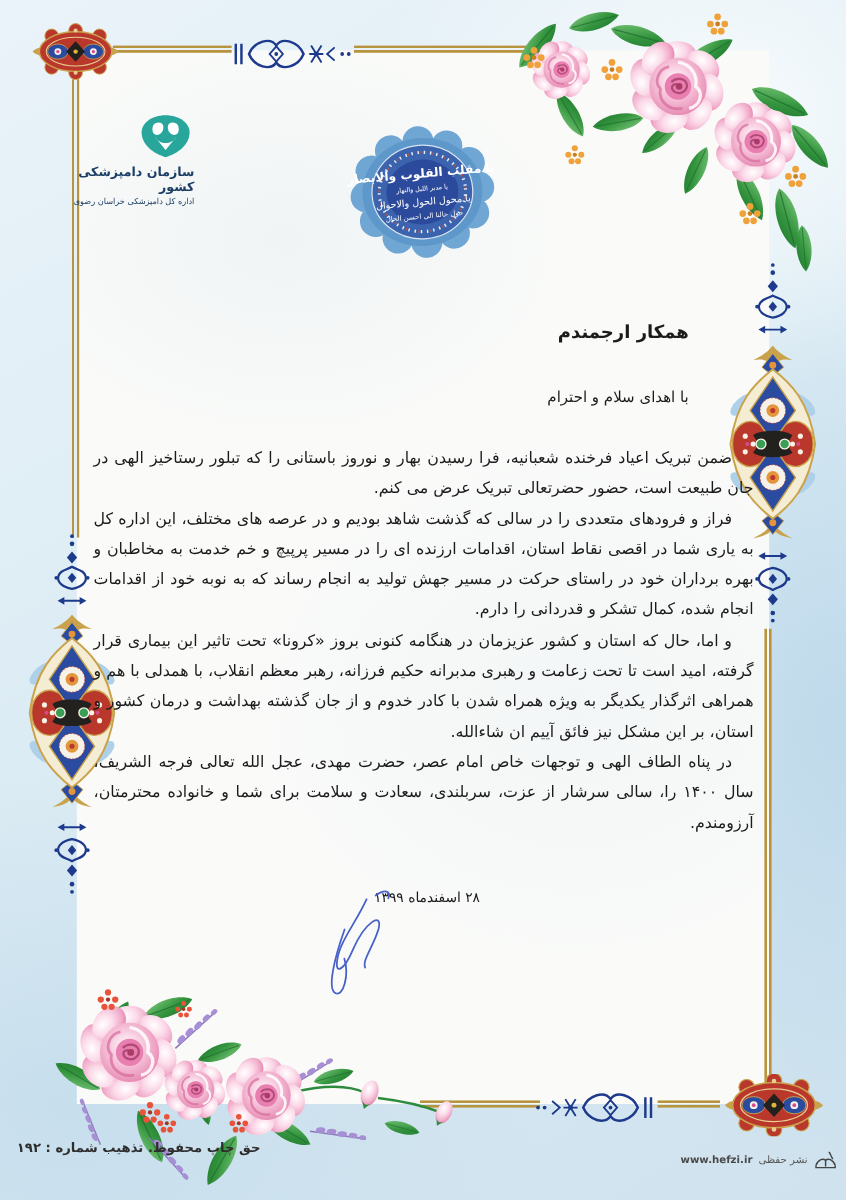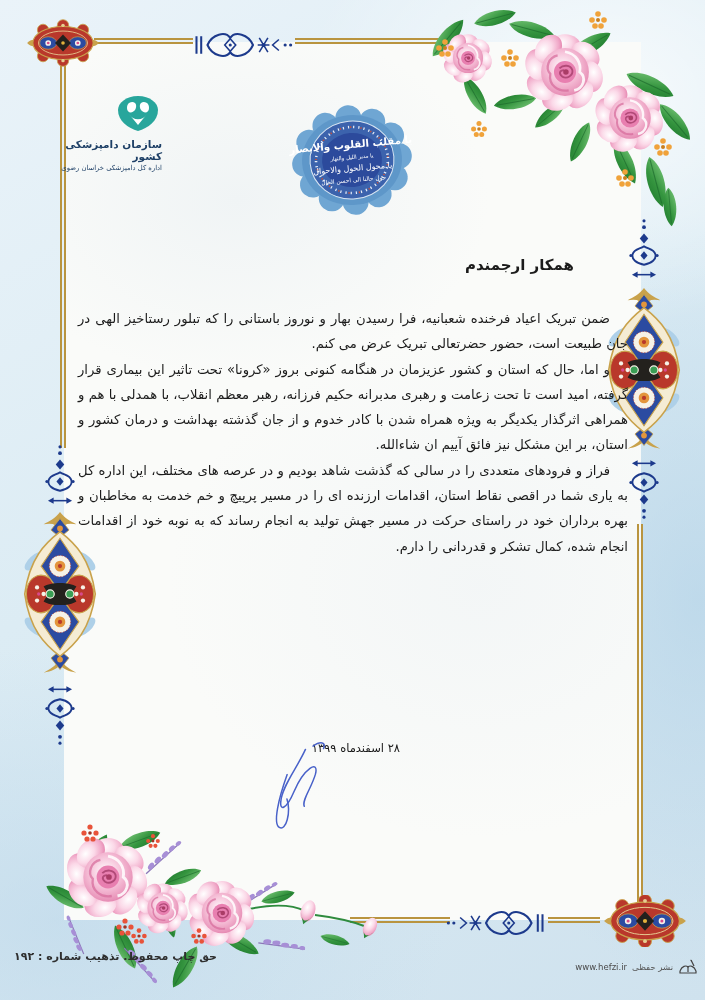--- a/index.html
+++ b/index.html
@@ -19,37 +19,37 @@
       radial-gradient(ellipse 520px 420px at 72% 62%, rgba(219,229,238,.22), transparent 60%),
       #fafbf9;
   }
   .gline-h{position:absolute;height:6px;
     background:linear-gradient(#b9943f 0 2px, transparent 2px 4px, #b9943f 4px 6px);}
   .gline-v{position:absolute;width:6px;
     background:linear-gradient(90deg,#b9943f 0 2px, transparent 2px 4px, #b9943f 4px 6px);}
   .orn{position:absolute;}
   .flipY{transform:scaleY(-1);}
   .flipX{transform:scaleX(-1);}
-  .content{position:absolute;left:78px;top:256px;width:550px;direction:rtl;color:#1b1b1b;}
+  .content{position:absolute;left:78px;top:268px;width:550px;direction:rtl;color:#1b1b1b;}
   .salutation{margin:0 54px 0 0;font-size:15px;font-weight:700;}
   .greeting{margin:37px 54px 0 0;font-size:12.5px;}
   .bodytext{margin-top:32px;}
   .bodytext p{margin:0;font-size:13.2px;line-height:25.3px;text-align:justify;text-indent:18px;}
   .logo-block{position:absolute;left:58px;top:94px;width:104px;text-align:right;direction:rtl;color:#1d3f66;}
   .logo-block .l1{font-size:10.5px;font-weight:700;margin-top:2px;}
   .logo-block .l2{font-size:6.8px;margin-top:2px;}
   .emblem{position:absolute;left:283px;top:101px;transform:rotate(-5deg);}
   .sig{position:absolute;left:250px;top:737px;width:150px;text-align:right;direction:rtl;
        font-size:11.5px;line-height:23px;color:#181818;}
   .sig .name{margin-top:1px;}
   .sig-scribble{position:absolute;left:247px;top:744px;transform:rotate(-9deg);opacity:.92;}
   .foot-left{position:absolute;left:14px;top:950px;direction:rtl;font-size:11px;font-weight:700;color:#2e2e2e;}
   .foot-right{position:absolute;left:538px;top:958px;width:160px;display:flex;align-items:center;
       justify-content:flex-start;direction:rtl;gap:5px;font-size:8.5px;color:#555;}
-  .foot-right .site{direction:ltr;font-weight:400;color:#4a4a4a;}
+  .foot-right .site{direction:ltr;font-weight:700;color:#4a4a4a;}
   .roses{position:absolute;}
 </style>
 </head>
 <body>
 
 <div class="page">
 
   <svg width="0" height="0" style="position:absolute">
     <defs>
       <radialGradient id="petalG" cx="38%" cy="35%" r="75%">
@@ -291,24 +291,26 @@
     <ellipse cx="69" cy="59" rx="36" ry="33" fill="none" stroke="#c2503e" stroke-width="1.8" stroke-dasharray="1.2 9.2" stroke-dashoffset="3"></ellipse>
     <ellipse cx="69" cy="59" rx="30" ry="27" fill="#2c4a9c"></ellipse>
     <text x="69" y="47" text-anchor="middle" font-size="10.2" font-weight="bold" fill="#ffffff">یا مقلب القلوب والابصار</text>
     <text x="69" y="58" text-anchor="middle" font-size="5.4" fill="#ffffff">یا مدبر اللیل والنهار</text>
     <text x="69" y="70" text-anchor="middle" font-size="8" fill="#ffffff">یا محول الحول والاحوال</text>
     <text x="69" y="81" text-anchor="middle" font-size="5.8" fill="#ffffff">حول حالنا الی احسن الحال</text>
   </svg>
 
   <div class="content">
     <div class="salutation">همکار ارجمندم</div>
+    <div class="greeting">با اهدای سلام و احترام</div>
     <div class="bodytext">
       <p>ضمن تبریک اعیاد فرخنده شعبانیه، فرا رسیدن بهار و نوروز باستانی را که تبلور رستاخیز الهی در جان طبیعت است، حضور حضرتعالی تبریک عرض می کنم.</p>
+      <p>فراز و فرودهای متعددی را در سالی که گذشت شاهد بودیم و در عرصه های مختلف، این اداره کل به یاری شما در اقصی نقاط استان، اقدامات ارزنده ای را در مسیر پرپیچ و خم خدمت به مخاطبان و بهره برداران خود در راستای حرکت در مسیر جهش تولید به انجام رساند که به نوبه خود از اقدامات انجام شده، کمال تشکر و قدردانی را دارم.</p>
       <p>و اما، حال که استان و کشور عزیزمان در هنگامه کنونی بروز «کرونا» تحت تاثیر این بیماری قرار گرفته، امید است تا تحت زعامت و رهبری مدبرانه حکیم فرزانه، رهبر معظم انقلاب، با همدلی با هم و همراهی اثرگذار یکدیگر به ویژه همراه شدن با کادر خدوم و از جان گذشته بهداشت و درمان کشور و استان، بر این مشکل نیز فائق آییم ان شاءالله.</p>
-      <p>فراز و فرودهای متعددی را در سالی که گذشت شاهد بودیم و در عرصه های مختلف، این اداره کل به یاری شما در اقصی نقاط استان، اقدامات ارزنده ای را در مسیر پرپیچ و خم خدمت به مخاطبان و بهره برداران خود در راستای حرکت در مسیر جهش تولید به انجام رساند که به نوبه خود از اقدامات انجام شده، کمال تشکر و قدردانی را دارم.</p>
+      <p>در پناه الطاف الهی و توجهات خاص امام عصر، حضرت مهدی،  عجل الله تعالی فرجه الشریف، سال ۱۴۰۰ را، سالی سرشار از عزت، سربلندی، سعادت و سلامت برای شما و خانواده محترمتان، آرزومندم.</p>
     </div>
   </div>
 
   <div class="sig">
     <div>۲۸ اسفندماه ۱۳۹۹</div>
   </div>
   <svg class="sig-scribble" width="115" height="82" viewBox="0 0 115 82">
     <g fill="none" stroke="#3a55c5" stroke-width="1.5" stroke-linecap="round">
       <path d="M64,6 C52,24 36,38 32,52 C28,64 36,62 46,46 C60,24 76,18 70,32 C64,45 52,56 54,62"></path>
       <path d="M42,28 C30,50 20,74 26,79 C32,84 40,66 38,52"></path>

